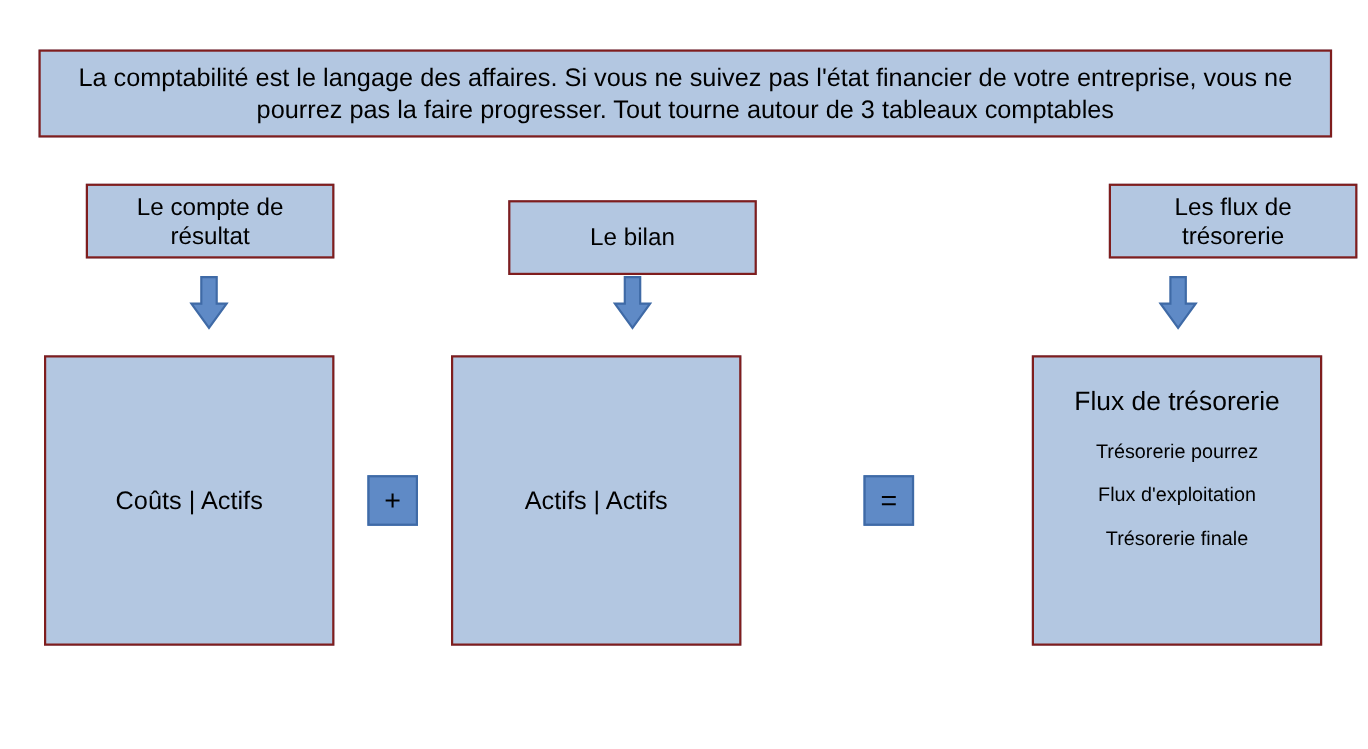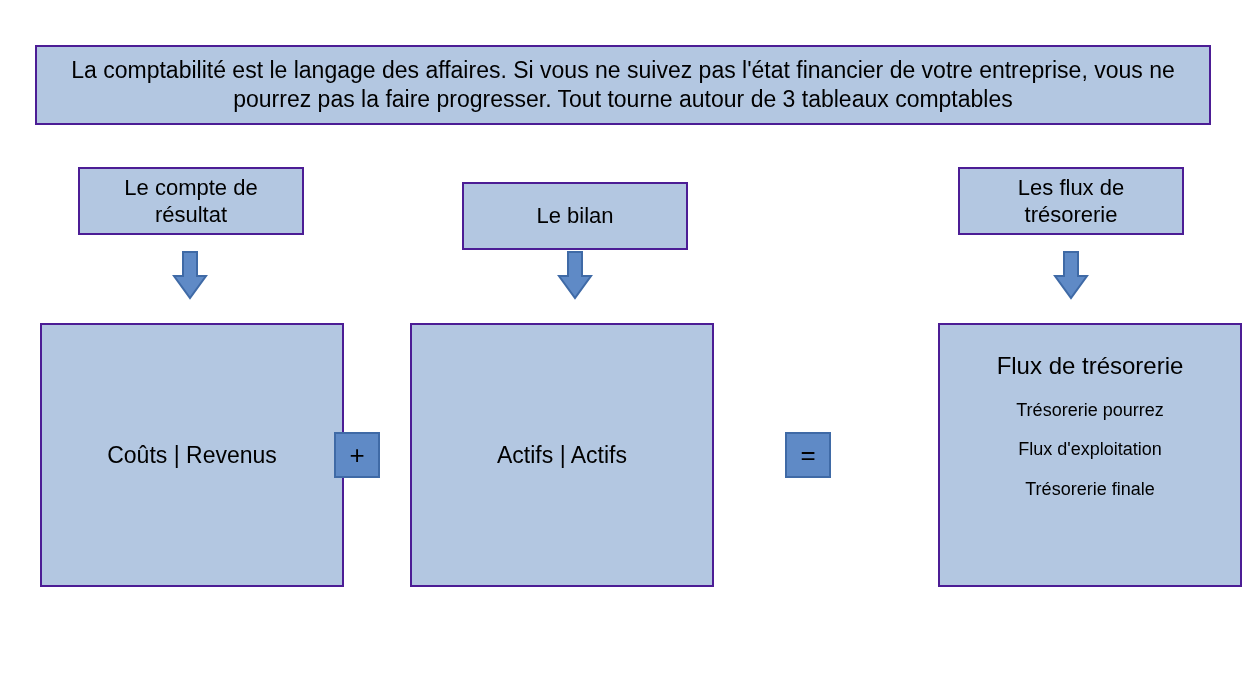--- a/index.html
+++ b/index.html
@@ -10,21 +10,21 @@
     color: #000;
   }
   .stage {
     position: relative;
     width: 1244px;
     height: 681px;
   }
   .box {
     position: absolute;
     background: #b3c7e1;
-    border: 2px solid #4c1d95;
+    border: 2px solid #7f1d1d;
     box-sizing: border-box;
     display: flex;
     align-items: center;
     justify-content: center;
     text-align: center;
     line-height: 1.25;
   }
   .banner {
     left: 35px;
     top: 45px;
@@ -34,33 +34,33 @@
     padding: 8px 30px;
   }
   .head {
     width: 226px;
     height: 68px;
     font-size: 22px;
     padding: 4px 10px;
   }
   .head1 { left: 78px;  top: 167px; }
   .head2 { left: 462px; top: 182px; }
-  .head3 { left: 958px; top: 167px; }
+  .head3 { left: 1008px; top: 167px; }
   .arrow {
     position: absolute;
     top: 250px;
     width: 36px;
     height: 50px;
   }
   .arrow svg { width: 100%; height: 100%; display: block; }
   .arrow1 { left: 172px; }
   .arrow2 { left: 557px; }
   .arrow3 { left: 1053px; }
   .big {
-    width: 304px;
+    width: 264px;
     height: 264px;
     top: 323px;
     font-size: 23px;
     text-align: center;
   }
   .big1 { left: 40px; }
   .big2 { left: 410px; }
   .big3 { left: 938px; flex-direction: column; justify-content: flex-start; padding-top: 26px; }
   .big3 .fluxtitle { font-size: 24px; margin-bottom: 18px; }
   .big3 .sm { font-size: 18px; line-height: 1.3; }
@@ -111,21 +111,21 @@
         <path d="M11 2 H25 V26 H34 L18 48 L2 26 H11 Z" fill="#5f8ac6" stroke="#3f6aa6" stroke-width="2"></path>
       </svg>
   </div>
   <div class="arrow arrow3">
     <svg viewBox="0 0 36 50">
         <path d="M11 2 H25 V26 H34 L18 48 L2 26 H11 Z" fill="#5f8ac6" stroke="#3f6aa6" stroke-width="2"></path>
       </svg>
   </div>
 
   <div class="box big big1">
-    <span>Coûts | Revenus</span>
+    <span>Coûts | Actifs</span>
   </div>
   <div class="box big big2">
     <span>Actifs | Actifs</span>
   </div>
   <div class="box big big3">
     <div class="fluxtitle">Flux de trésorerie</div>
     <div class="sm">Trésorerie pourrez</div>
     <div class="gap"></div>
     <div class="sm">Flux d'exploitation</div>
     <div class="gap"></div>

